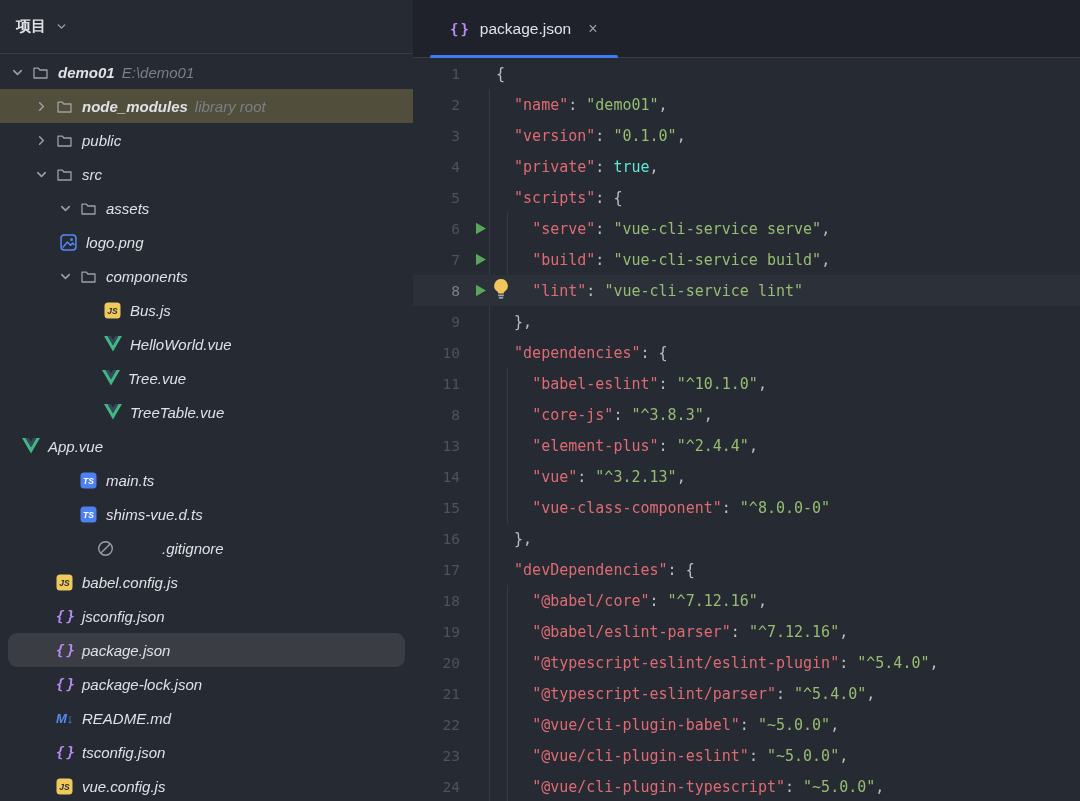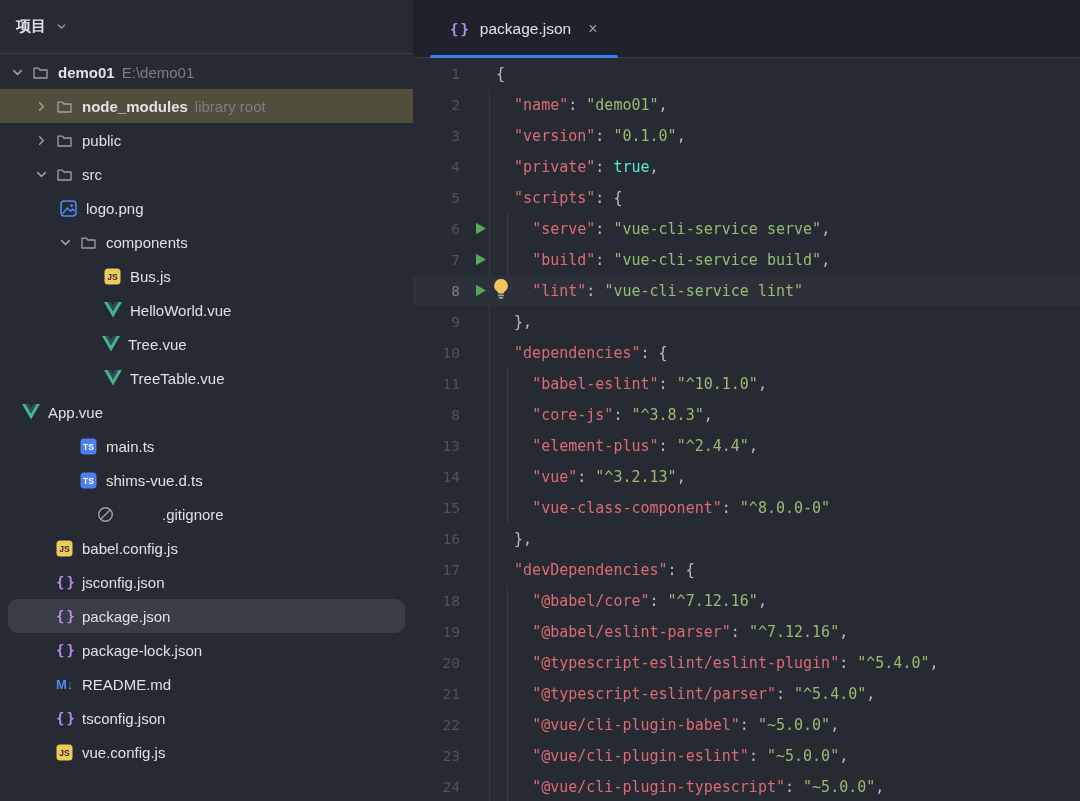--- a/index.html
+++ b/index.html
@@ -8,21 +8,21 @@
     background:#262A32;font-family:"Liberation Sans",sans-serif;
     -webkit-font-smoothing:antialiased;
   }
   
   .project-panel{position:absolute;left:0;top:0;width:413px;height:801px;background:#262A32;}
   .panel-header{height:53px;border-bottom:1px solid #393C43;display:flex;align-items:center;
     padding:0 16px;gap:9px;color:#DFE1E6;font-size:15px;font-weight:700;}
   .panel-header .chev{display:flex;align-items:center;}
   .tree{position:absolute;top:55px;left:0;width:413px;}
   .tree-row{height:34px;display:flex;align-items:center;font-size:15px;color:#DFE1E6;
-    white-space:nowrap;box-sizing:border-box;}
+    white-space:nowrap;box-sizing:border-box;font-style:italic;}
   .tree-row.sel-olive{background:#514E3B;}
   .tree-row.sel-gray{background:#3A3D44;border-radius:9px;}
   .chev-slot{width:22px;display:inline-flex;align-items:center;justify-content:flex-start;flex:none;}
   .tree-ico{width:22px;display:inline-flex;align-items:center;flex:none;margin-right:4px;}
   .t-label{color:#DFE1E6;}
   .t-label.bold{font-weight:700;}
   .t-sub{color:#7B7F87;margin-left:7px;}
   .ic-json{color:#B98BF5;font-weight:700;font-family:"DejaVu Sans Mono",monospace;font-size:14px;letter-spacing:2px;}
   .ic-md{color:#548AF7;font-weight:700;font-size:13px;}
   .panel-scrollbar{position:absolute;left:417px;top:58px;width:12px;height:743px;background:#4A4E55;}
@@ -114,20 +114,33 @@
             <path d="M4 6l4 4 4-4" stroke="#9DA0A8" stroke-width="1.6" fill="none" stroke-linecap="round" stroke-linejoin="round"></path>
           </svg>
         </span>
         <span class="tree-ico">
           <svg width="17" height="17" viewBox="0 0 17 17">
             <path d="M2 4.1h4.4l1.4 1.9h7.2v8H2z" fill="none" stroke="#9DA0A8" stroke-width="1.3" stroke-linejoin="round"></path>
           </svg>
         </span>
         <span class="t-label">src</span>
       </div>
+      <div class="tree-row" style="padding-left: 58px;">
+        <span class="chev-slot">
+          <svg width="15" height="15" viewBox="0 0 16 16">
+            <path d="M4 6l4 4 4-4" stroke="#9DA0A8" stroke-width="1.6" fill="none" stroke-linecap="round" stroke-linejoin="round"></path>
+          </svg>
+        </span>
+        <span class="tree-ico">
+          <svg width="17" height="17" viewBox="0 0 17 17">
+            <path d="M2 4.1h4.4l1.4 1.9h7.2v8H2z" fill="none" stroke="#9DA0A8" stroke-width="1.3" stroke-linejoin="round"></path>
+          </svg>
+        </span>
+        <span class="t-label">assets</span>
+      </div>
       <div class="tree-row" style="padding-left: 38px;">
         <span class="chev-slot"></span>
         <span class="tree-ico">
           <svg width="17" height="17" viewBox="0 0 16 16">
             <rect x="1" y="1" width="14" height="14" rx="3" stroke="#548AF7" fill="none" stroke-width="1.4"></rect>
             <circle cx="10.9" cy="5.3" r="1.3" fill="#548AF7"></circle>
             <path d="M2.6 12.6L7 7.6l2.9 3 2-2 1.7 1.7" stroke="#548AF7" fill="none" stroke-width="1.4" stroke-linejoin="round"></path>
           </svg>
         </span>
         <span class="t-label">logo.png</span>

